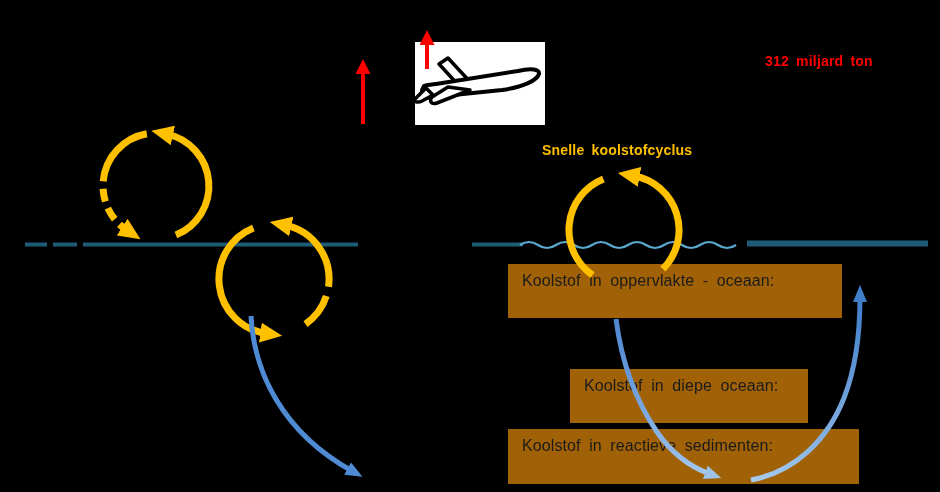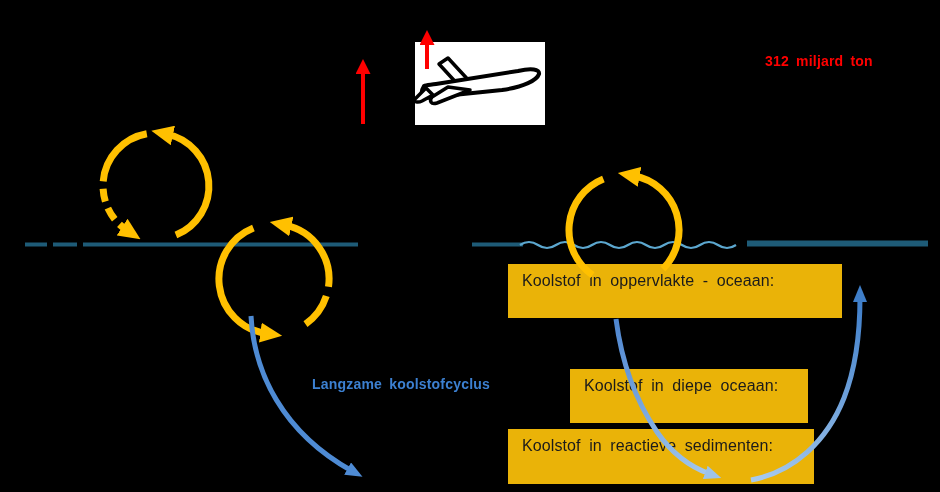--- a/index.html
+++ b/index.html
@@ -6,27 +6,27 @@
   #canvas{
     position:relative;width:940px;height:492px;background:#000;overflow:hidden;
     font-family:"Liberation Sans", sans-serif;
   }
   svg{position:absolute;left:0;top:0;pointer-events:none;}
   .floating-label{position:absolute;font-weight:bold;font-size:14px;letter-spacing:.2px;word-spacing:3px;white-space:nowrap;}
   .label-emission{left:765px;top:53px;color:#FF0000;}
   .label-fast{left:542px;top:142px;color:#FFC000;}
   .label-slow{left:312px;top:376px;color:#3C80D1;}
   .reservoir-box{
-    position:absolute;background:#eab308;color:#1b1b1b;
+    position:absolute;background:#a16207;color:#1b1b1b;
     font-size:16px;line-height:19px;letter-spacing:.1px;word-spacing:4px;
     padding:7px 12px 7px 14px;box-sizing:border-box;white-space:nowrap;
   }
   .box-surface{left:508px;top:264px;width:334px;height:54px;}
   .box-deep{left:570px;top:369px;width:238px;height:54px;}
-  .box-sediment{left:508px;top:429px;width:306px;height:55px;}
+  .box-sediment{left:508px;top:429px;width:351px;height:55px;}
 </style>
 </head>
 <body>
 
 <div id="canvas">
 
   <svg width="940" height="492" viewBox="0 0 940 492">
     <defs>
       <marker id="m-yellow" markerUnits="userSpaceOnUse" markerWidth="22" markerHeight="20" refX="6" refY="10" orient="auto">
         <path d="M0,0 L22,10 L0,20 Z" fill="#FFC000"></path>
@@ -95,21 +95,21 @@
     <div>Koolstof in oppervlakte - oceaan:</div>
   </div>
   <div class="reservoir-box box-deep">
     <div>Koolstof in diepe oceaan:</div>
   </div>
   <div class="reservoir-box box-sediment">
     <div>Koolstof in reactieve sedimenten:</div>
   </div>
 
   <div class="floating-label label-emission">312 miljard ton</div>
-  <div class="floating-label label-slow">Langzame koolstofcyclus</div>
+  <div class="floating-label label-fast">Snelle koolstofcyclus</div>
 
   <svg width="940" height="492" viewBox="0 0 940 492">
     <g stroke="#FFC000" stroke-width="7" fill="none">
       <path marker-end="url(#m-yellow)" d="M662.9,268.9 A55,55 0 0 0 633.6,175.8"></path>
       <path d="M603.4,179.0 A55,55 0 0 0 592.5,275.1"></path>
     </g>
     <path d="M616,319 C621,358 634,398 657,432 C673,455 693,468 710,474" fill="none" stroke="url(#grad-down)" stroke-width="5" marker-end="url(#m-blue-light)"></path>
     <path d="M751,480 C794,472 827,441 844,398 C855,370 860,332 860,297" fill="none" stroke="url(#grad-up)" stroke-width="5" marker-end="url(#m-blue-dark)"></path>
   </svg>
 

